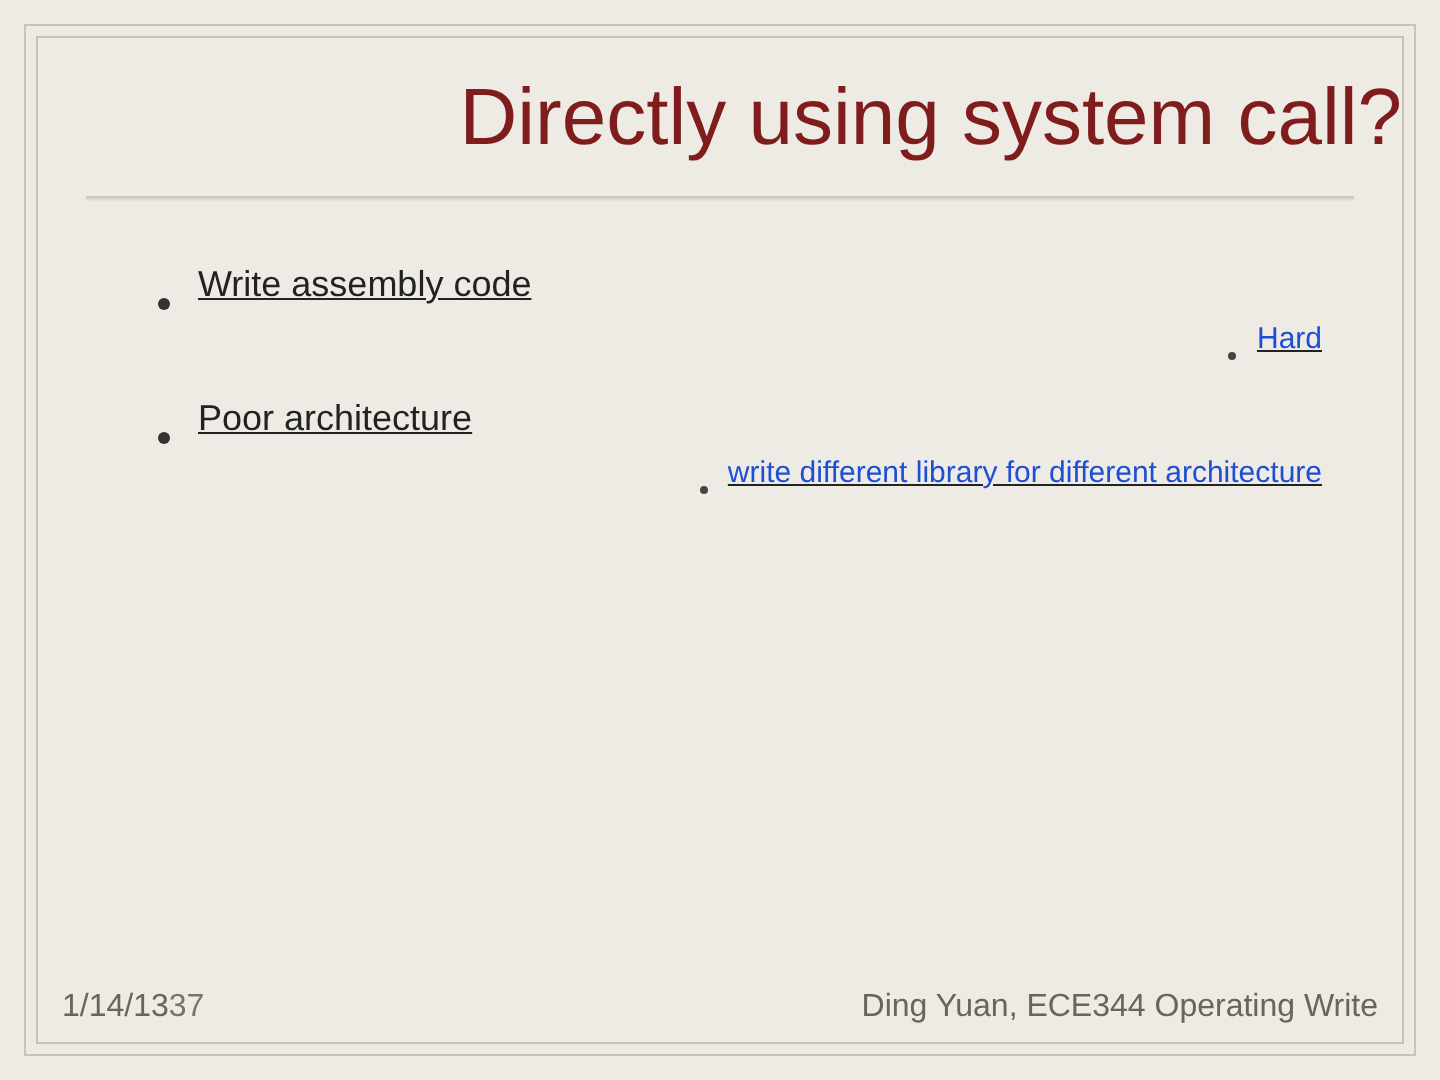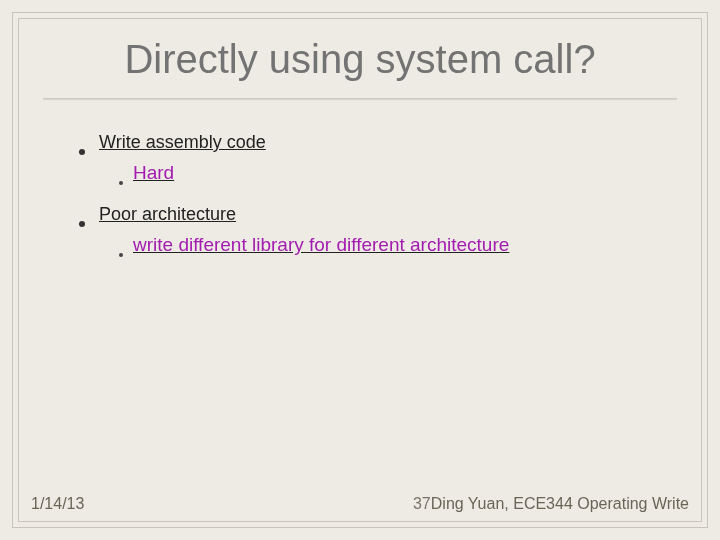--- a/index.html
+++ b/index.html
@@ -15,22 +15,22 @@
     border: 1px solid #c9c4ba;
   }
   .inner-frame {
     position: absolute;
     left: 18px; right: 18px; top: 18px; bottom: 18px;
     border: 1px solid #c9c4ba;
     background: #eeebe5;
   }
   .title {
     font-size: 40px;
-    color: #737373;
-    text-align: center;
+    color: #7f1d1d;
+    text-align: right;
     padding-top: 18px;
     padding-bottom: 10px;
     font-weight: normal;
   }
   .title-underline {
     margin: 6px 24px 0 24px;
     height: 4px;
     background: linear-gradient(to bottom, rgba(0,0,0,0.12), rgba(0,0,0,0) 60%);
     border-top: 1px solid #cfcabf;
   }
@@ -38,33 +38,33 @@
     padding: 28px 40px 0 60px;
     color: #222;
     font-size: 18px;
     line-height: 1.35;
   }
   ul.l1 { list-style: none; text-decoration: underline; }
   ul.l1 > li { margin-bottom: 16px; }
   ul.l1 > li > .row { display: flex; align-items: baseline; }
   .dot { width: 6px; height: 6px; background: #333; border-radius: 50%; margin-right: 14px; flex: 0 0 auto; position: relative; top: 7px; }
   ul.l2 { list-style: none; margin: 6px 0 10px 40px; }
-  ul.l2 > li { display: flex; align-items: baseline; font-size: 19px; color: #a21caf; margin-bottom: 4px; }
+  ul.l2 > li { display: flex; align-items: baseline; font-size: 15px; color: #1d4ed8; margin-bottom: 4px; justify-content: flex-end; }
   .sdot { width: 4px; height: 4px; background: #444; border-radius: 50%; margin-right: 10px; flex: 0 0 auto; position: relative; top: 6px; }
   .footer {
     position: absolute;
     left: 0; right: 0; bottom: 8px;
     display: flex;
     align-items: center;
     font-size: 16px;
     color: #6b6558;
     padding: 0 12px;
   }
   .footer .date { flex: 0 0 auto; }
-  .footer .page { flex: 1 1 auto; text-align: right; color: #7a7468; padding-left: 40px; }
+  .footer .page { flex: 1 1 auto; text-align: left; color: #7a7468; }
   .footer .author { flex: 0 0 auto; text-align: right; }
 </style>
 </head>
 <body>
 
 <div class="outer-frame"></div>
 <div class="inner-frame">
   <h1 class="title">Directly using system call?</h1>
   <div class="title-underline"></div>
 

